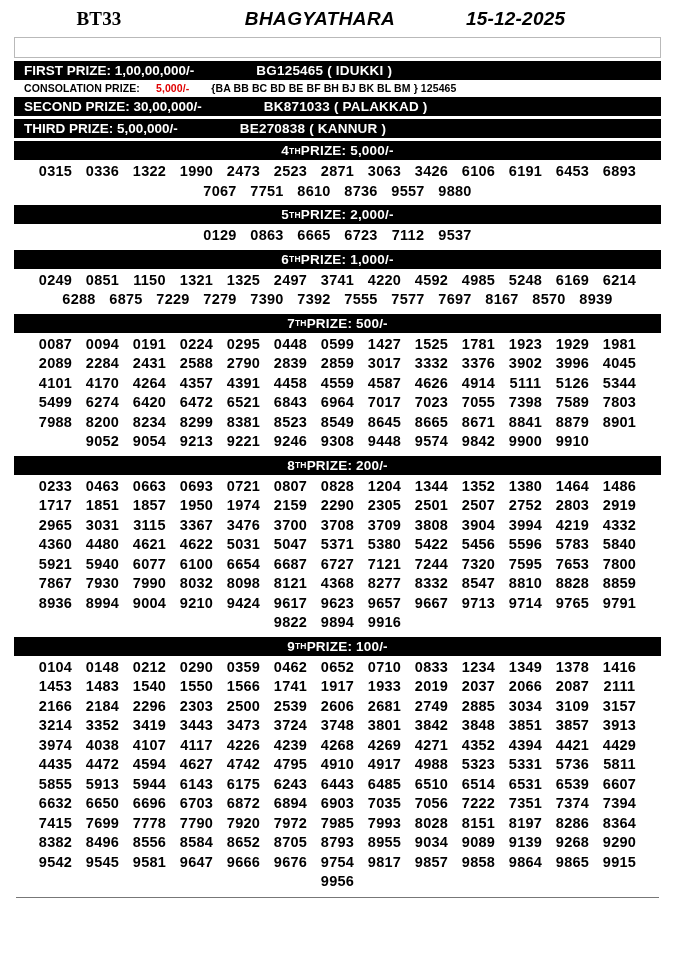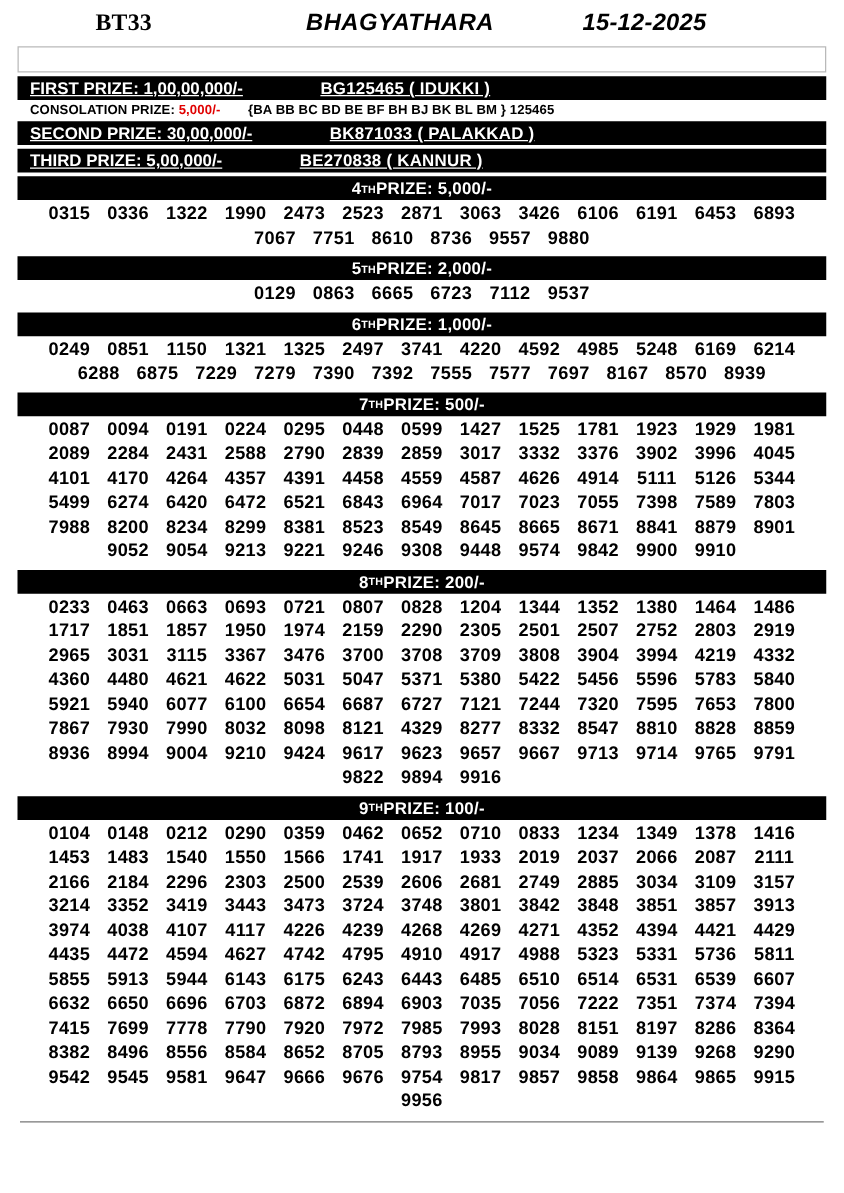--- a/index.html
+++ b/index.html
@@ -54,21 +54,20 @@
     line-height: 19px;
     font-size: 13.5px;
     font-weight: bold;
     box-sizing: border-box;
     display: flex;
     align-items: center;
     white-space: nowrap;
   }
   .bar.top-prize {
     padding-left: 10px;
-    text-decoration: underline;
   }
   .bar.center {
     justify-content: center;
     letter-spacing: 0.2px;
   }
   .bar .label { }
   .bar .ticket {
     margin-left: 62px;
     letter-spacing: 0.2px;
   }
@@ -83,21 +82,21 @@
     margin: 2px 14px 1px 14px;
     font-size: 10.5px;
     font-weight: bold;
     display: flex;
     align-items: center;
     white-space: nowrap;
     padding-left: 10px;
     box-sizing: border-box;
     letter-spacing: 0.1px;
   }
-  .consolation .amount { color: #e00000; margin-left: 3px; }
+  .consolation .amount { color: #e00000; margin-left: 16px; }
   .consolation .series { margin-left: 22px; font-weight: bold; }
 
   
   .numbers {
     margin: 0 14px;
     padding: 2px 0 1px 0;
   }
   .num-row {
     display: flex;
     justify-content: center;
@@ -409,21 +408,21 @@
           <span>7653</span>
           <span>7800</span>
         </div>
         <div class="num-row">
           <span>7867</span>
           <span>7930</span>
           <span>7990</span>
           <span>8032</span>
           <span>8098</span>
           <span>8121</span>
-          <span>4329</span>
+          <span>4368</span>
           <span>8277</span>
           <span>8332</span>
           <span>8547</span>
           <span>8810</span>
           <span>8828</span>
           <span>8859</span>
         </div>
         <div class="num-row">
           <span>8936</span>
           <span>8994</span>

